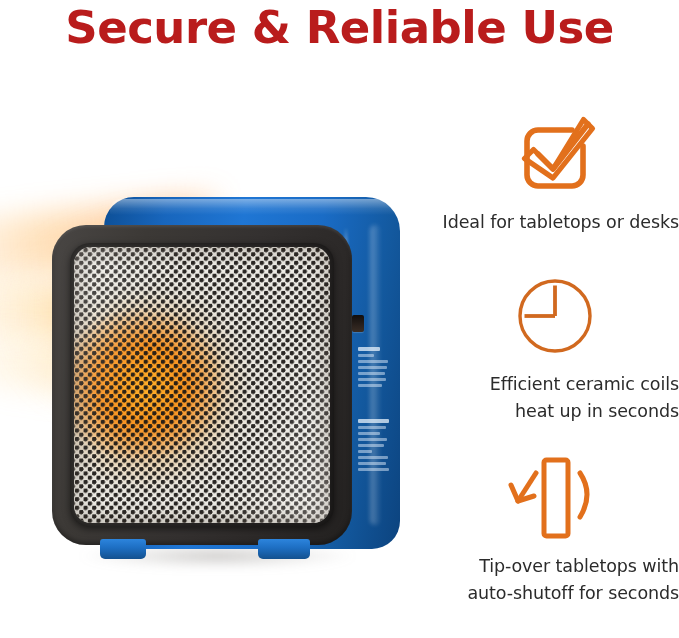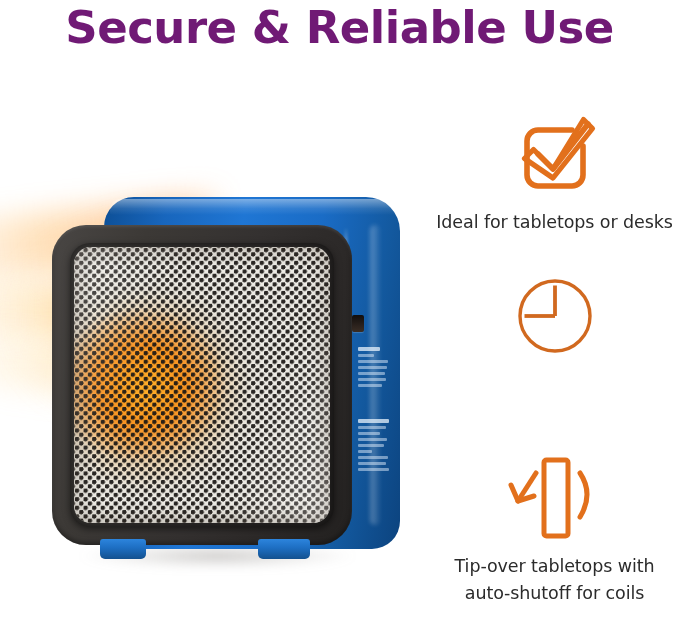--- a/index.html
+++ b/index.html
@@ -22,21 +22,21 @@
   #title {
     position: absolute;
     left: 0;
     top: 2px;
     width: 679px;
     text-align: center;
     font-family: "DejaVu Sans", sans-serif;
     font-weight: bold;
     font-size: 45px;
     letter-spacing: -0.5px;
-    color: #701a75;
+    color: #b91c1c;
     line-height: 52px;
     white-space: nowrap;
   }
 
   
   #product-photo {
     position: absolute;
     left: 0;
     top: 70px;
     width: 430px;
@@ -280,21 +280,21 @@
     position: absolute;
     left: 430px;
     top: 70px;
     width: 249px;
     height: 568px;
   }
   .feature {
     position: absolute;
     left: 0;
     width: 249px;
-    text-align: center;
+    text-align: right;
   }
   #feature-0 { top: 38px; }
   #feature-1 { top: 200px; }
   #feature-2 { top: 382px; }
 
   .feature-icon {
     height: 92px;
     display: flex;
     align-items: center;
     justify-content: center;
@@ -390,30 +390,34 @@
     </div>
 
     <div class="feature" id="feature-1">
       <div class="feature-icon">
         <svg width="92" height="92" viewBox="0 0 92 92">
           <circle cx="46" cy="46" r="35" fill="none" stroke="#D1691F" stroke-width="3.4"></circle>
           <path d="M46 46 V15.5" fill="none" stroke="#D1691F" stroke-width="3.8" stroke-linecap="butt"></path>
           <path d="M46 46 H15.5" fill="none" stroke="#D1691F" stroke-width="3.8" stroke-linecap="butt"></path>
         </svg>
       </div>
+      <div class="feature-caption">
+        <span class="cap-line">Efficient ceramic coils</span>
+        <span class="cap-line">heat up in seconds</span>
+      </div>
     </div>
 
     <div class="feature" id="feature-2">
       <div class="feature-icon">
         <svg width="100" height="92" viewBox="0 0 100 92">
           <rect x="39" y="8" width="24" height="76" rx="2.5" fill="none" stroke="#E2701C" stroke-width="5"></rect>
           <path d="M75 21 q14 21 0 44" fill="none" stroke="#E2701C" stroke-width="5" stroke-linecap="round"></path>
           <path d="M31 21 q-11 17 -18 28" fill="none" stroke="#E2701C" stroke-width="5" stroke-linecap="round"></path>
           <path d="M6 33 L13 49 L29 44" fill="none" stroke="#E2701C" stroke-width="5" stroke-linecap="round" stroke-linejoin="round"></path>
         </svg>
       </div>
       <div class="feature-caption">
         <span class="cap-line">Tip-over tabletops with</span>
-        <span class="cap-line">auto-shutoff for coils</span>
+        <span class="cap-line">auto-shutoff for seconds</span>
       </div>
     </div>
   </div>
 </div>
 
 </body></html>

